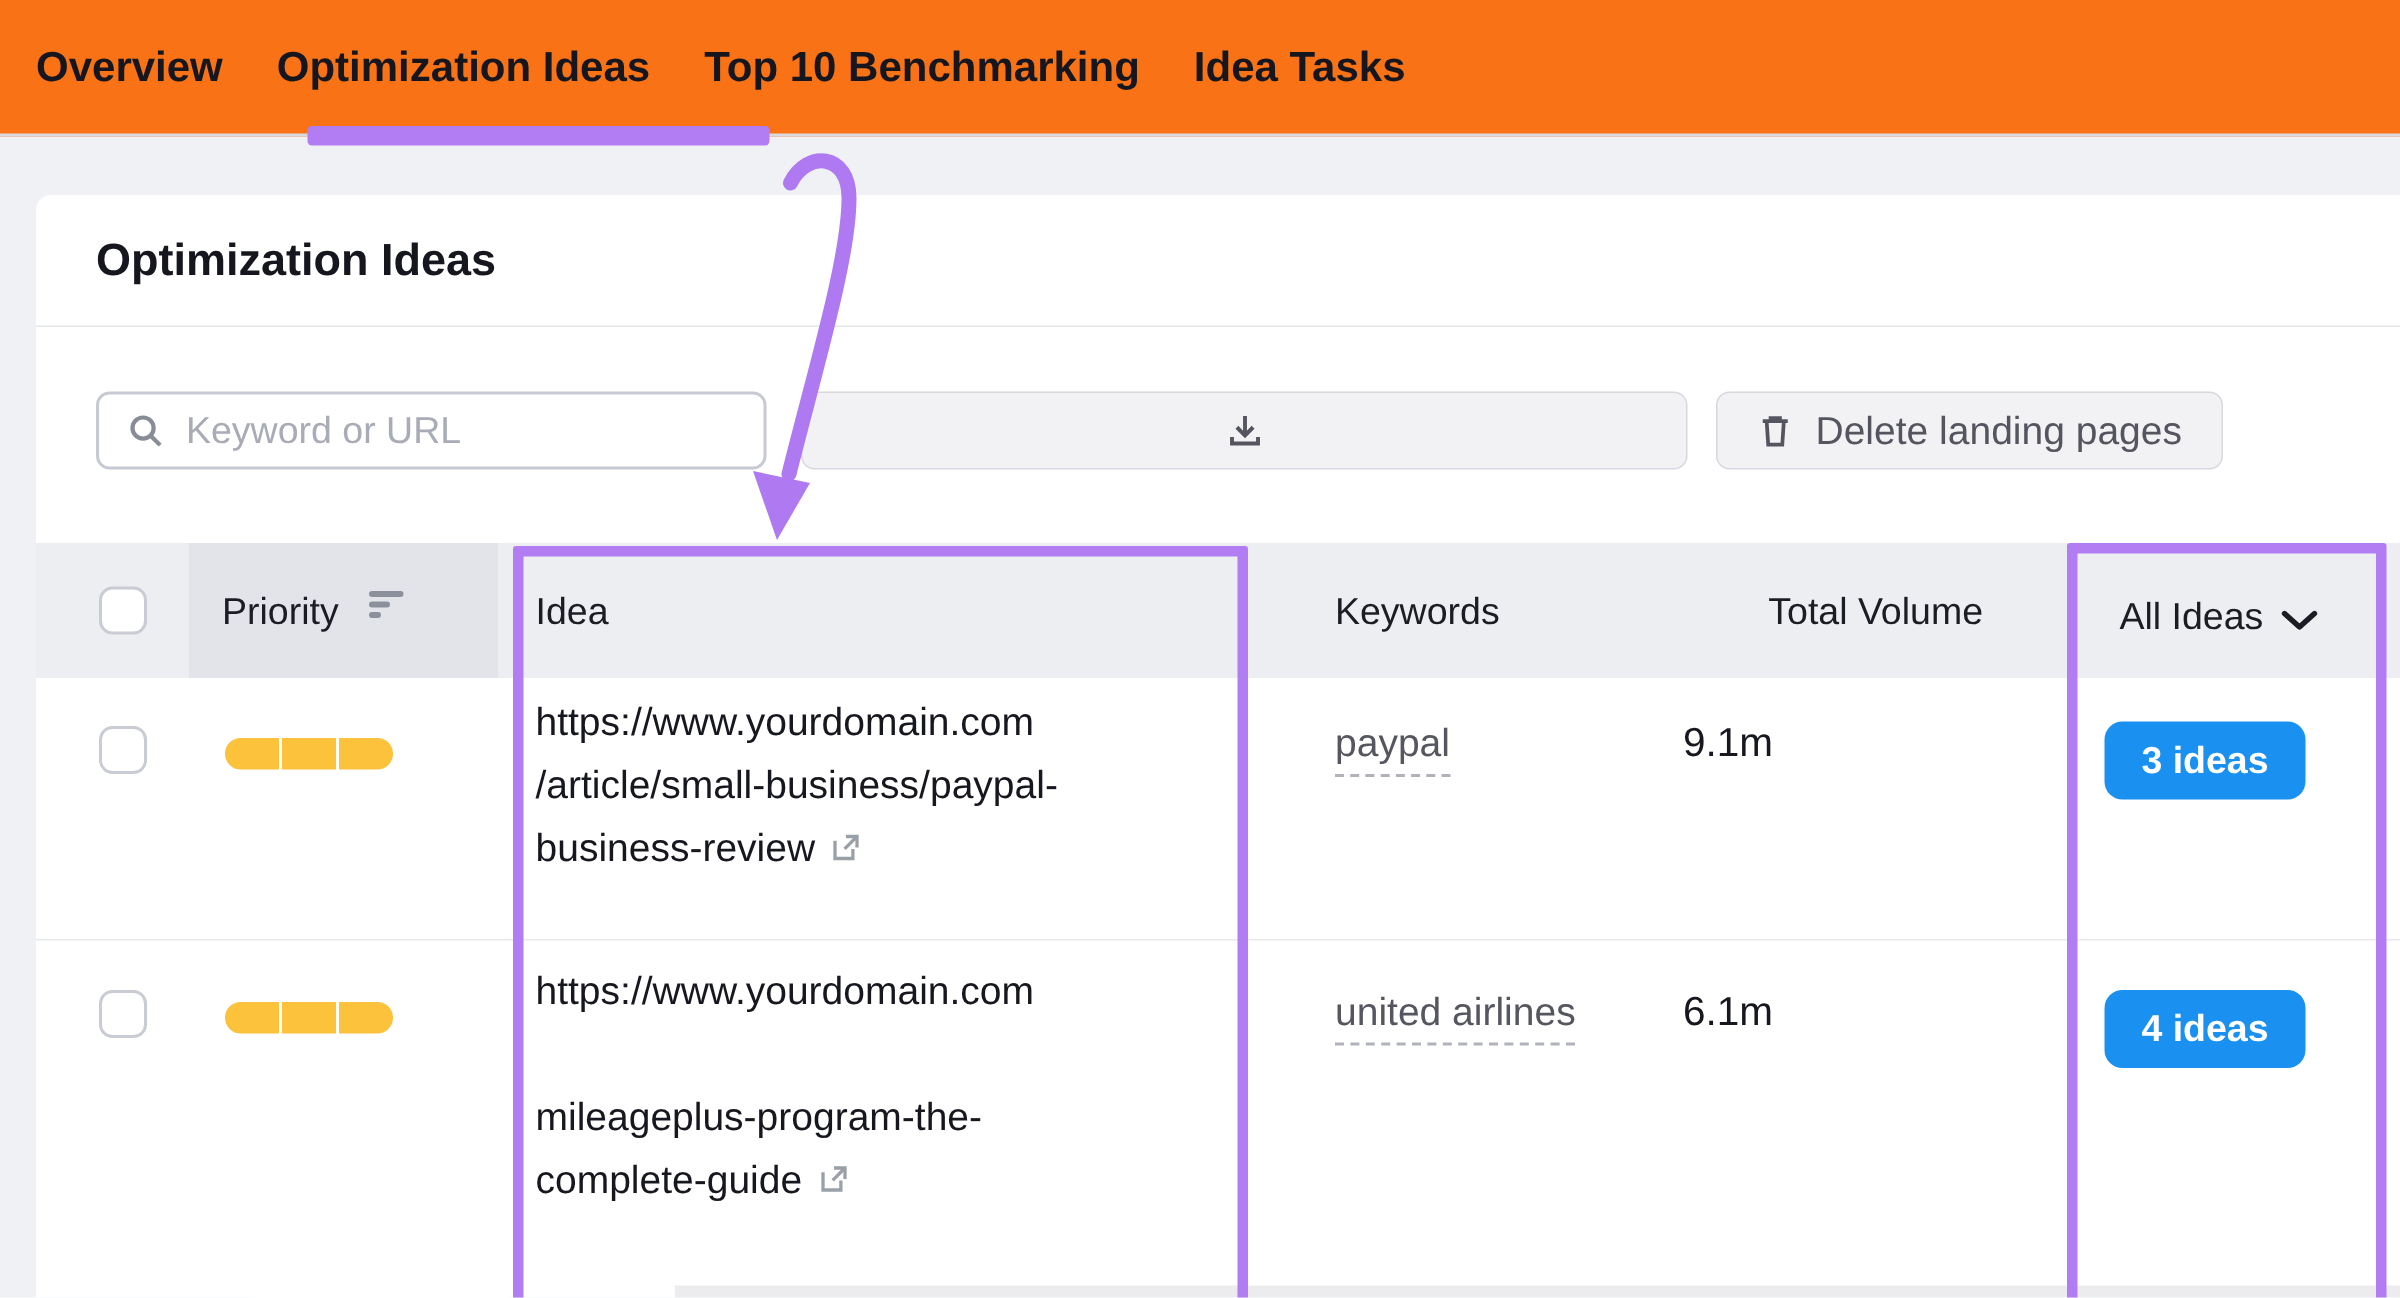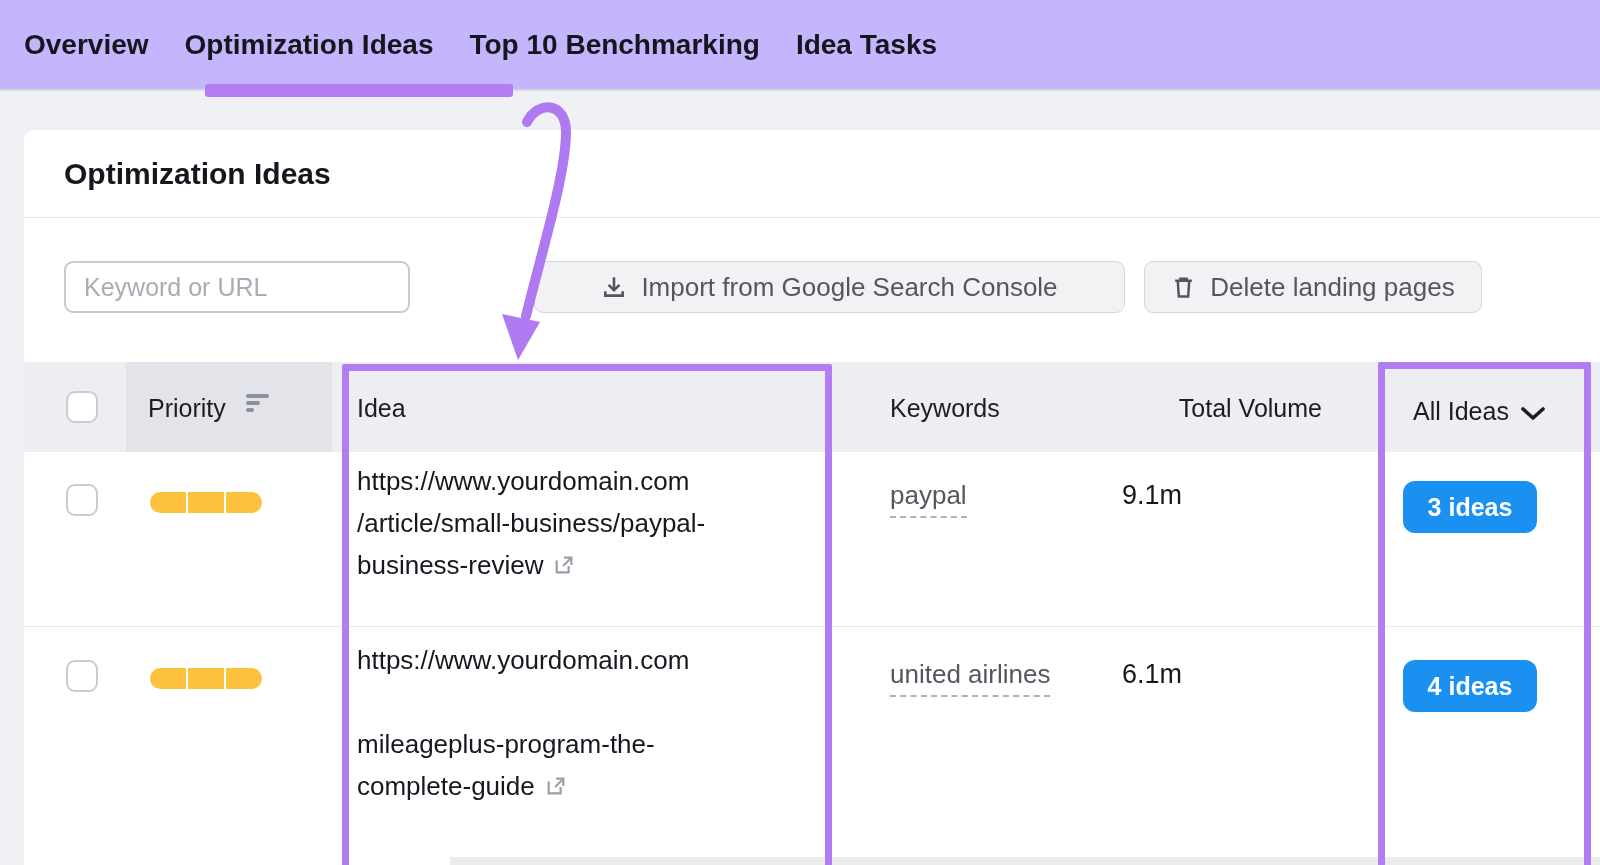--- a/index.html
+++ b/index.html
@@ -8,21 +8,21 @@
     position:relative;
     overflow:hidden;
     background:#f0f1f5;
     font-family:"Liberation Sans", sans-serif;
     color:#17181f;
   }
 
   
   .tabbar {
     position:absolute; left:0; top:0; width:1600px; height:91px;
-    background:#c4b5fd;
+    background:#f97316;
     border-bottom:2px solid #d9dade;
     display:flex; align-items:center; gap:36px;
     padding-left:24px;
   }
   .tab {
     font-size:28px; font-weight:bold; color:#15161e;
     white-space:nowrap; cursor:pointer;
   }
 
   
@@ -34,23 +34,23 @@
     position:absolute; left:40px; top:27px;
     font-size:30px; font-weight:bold; color:#15161e;
   }
   .title-divider {
     position:absolute; left:0; top:87px; width:1576px; height:1px;
     background:#e6e7eb;
   }
 
   
   .search-box {
-    position:absolute; left:40px; top:131px; width:346px; height:52px;
+    position:absolute; left:40px; top:131px; width:447px; height:52px;
     border:2px solid #c7cad2; border-radius:9px; background:#fff;
-    display:flex; align-items:center; padding:0 18px;
+    display:flex; align-items:center; gap:14px; padding:0 18px;
   }
   .search-box input {
     border:none; outline:none; flex:1; font-size:25px;
     font-family:"Liberation Sans", sans-serif; color:#3b3c45;
   }
   .search-box input::placeholder { color:#a9acb6; }
   .btn {
     position:absolute; top:131px; height:52px;
     background:#f2f2f5; border:1px solid #d6d8dd; border-radius:9px;
     display:flex; align-items:center; justify-content:center; gap:14px;
@@ -151,21 +151,20 @@
     </svg>
     <input type="text" placeholder="Keyword or URL" style="">
   </div>
 
   <button class="btn btn-import">
     <svg width="26" height="26" viewBox="0 0 24 24" fill="none" stroke="#54555f" stroke-width="2.4">
       <path d="M12 3 v11"></path>
       <path d="M7 10 l5 5 5-5"></path>
       <path d="M4 16 v4 h16 v-4"></path>
     </svg>
-    <span>Import from Google Search Console</span>
   </button>
 
   <button class="btn btn-delete">
     <svg width="25" height="26" viewBox="0 0 24 24" fill="none" stroke="#54555f" stroke-width="2.4">
       <path d="M4 6 h16"></path>
       <path d="M9 6 V4 h6 v2"></path>
       <path d="M6.5 6 l1 15 h9 l1-15"></path>
     </svg>
     <span>Delete landing pages</span>
   </button>

